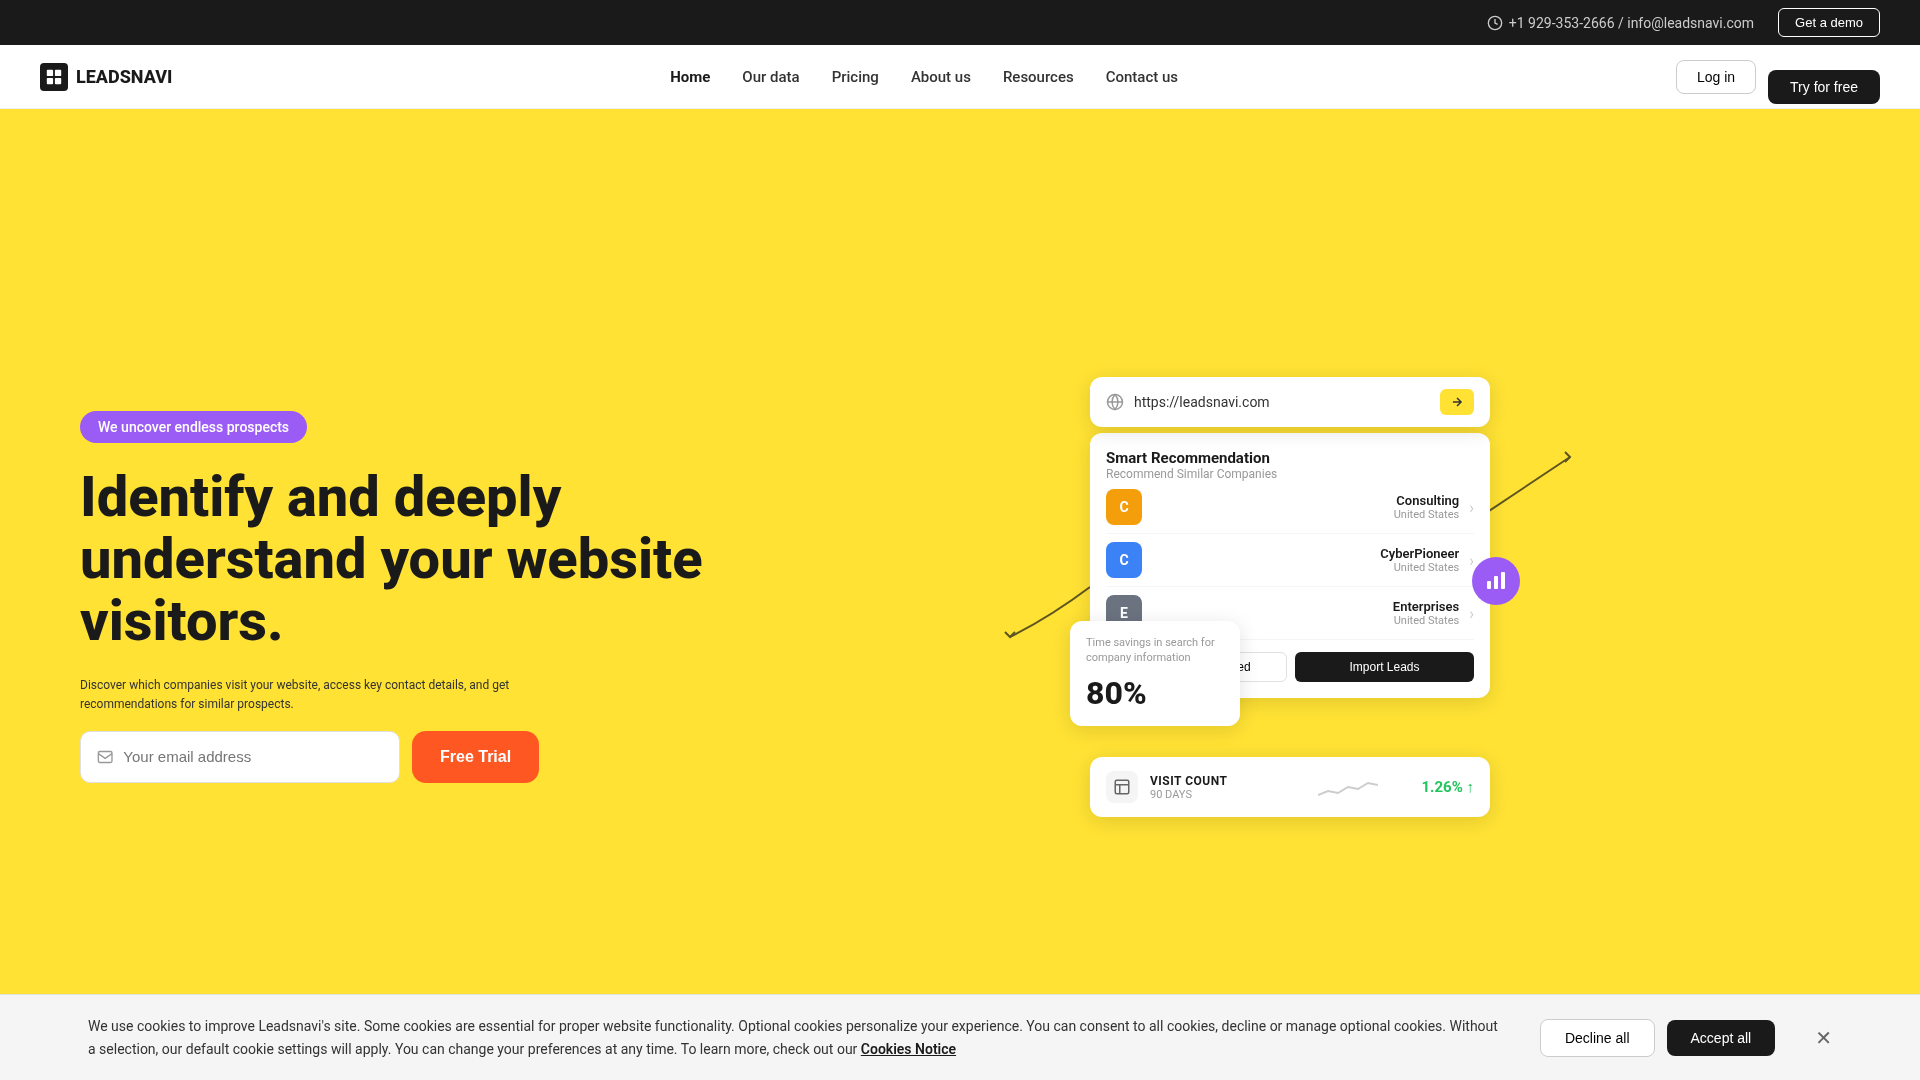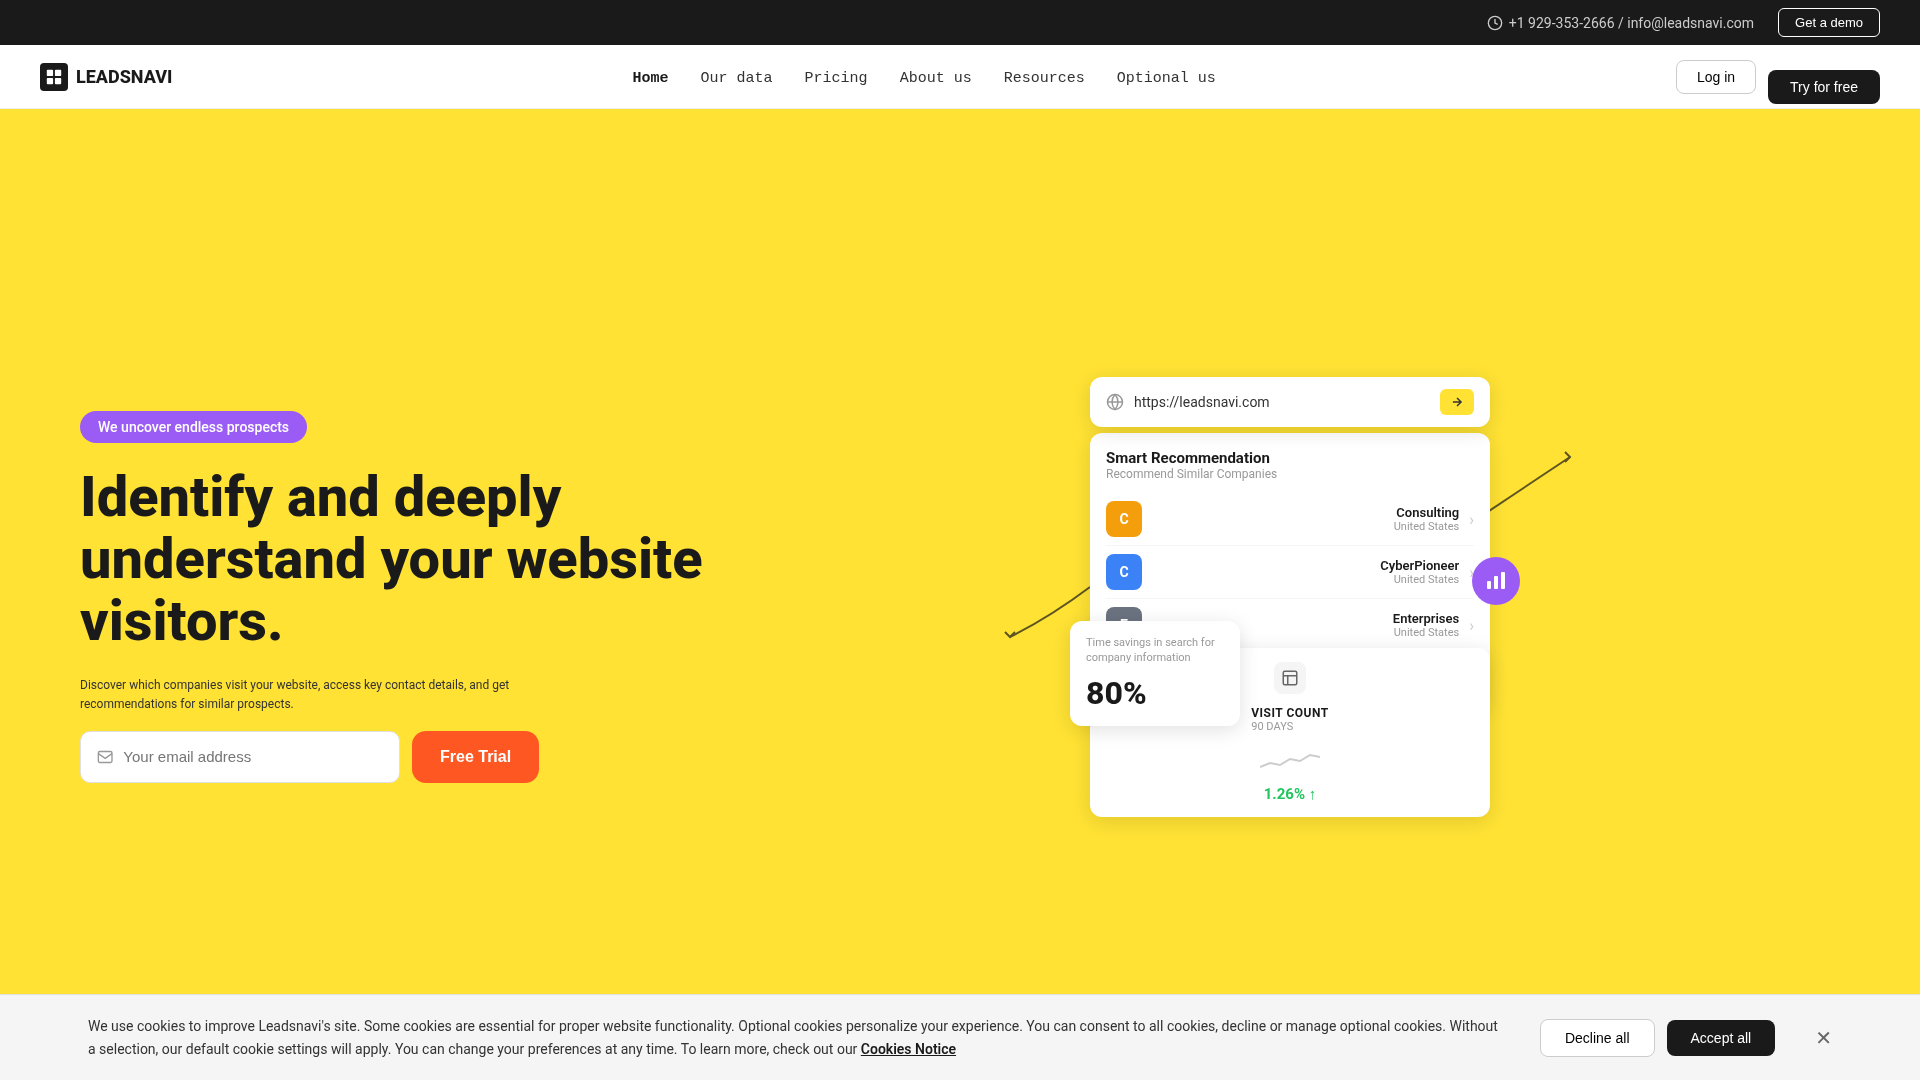--- a/index.html
+++ b/index.html
@@ -65,21 +65,20 @@
       display: flex;
       align-items: center;
       gap: 32px;
       list-style: none;
     }
     .nav-links a {
       text-decoration: none;
       color: #333;
       font-size: 15px;
       font-weight: 500;
-      font-family: Liberation Mono, monospace;
     }
     .nav-links a.active { color: #1a1a1a; font-weight: 700; }
     .nav-actions {
       display: flex;
       align-items: center;
       gap: 12px;
     }
     .btn-login {
       background: transparent;
       border: 1px solid #ccc;
@@ -239,21 +238,20 @@
       z-index: 4;
     }
     .smart-title {
       font-weight: 700;
       font-size: 15px;
       color: #1a1a1a;
     }
     .smart-subtitle {
       font-size: 12px;
       color: #999;
-      margin-bottom: 12px;
     }
     .company-row {
       display: flex;
       align-items: center;
       padding: 8px 0;
       border-bottom: 1px solid #f5f5f5;
       gap: 10px;
     }
     .company-row:last-of-type { border-bottom: none; }
     .company-avatar {
@@ -318,21 +316,20 @@
       left: 20px;
       right: 0;
       background: #fff;
       border-radius: 12px;
       box-shadow: 0 4px 20px rgba(0,0,0,0.12);
       padding: 14px 16px;
       display: flex;
       align-items: center;
       gap: 12px;
       z-index: 5;
-      flex-direction: column;
     }
     .visit-icon {
       width: 32px;
       height: 32px;
       background: #f5f5f5;
       border-radius: 8px;
       display: flex;
       align-items: center;
       justify-content: center;
     }
@@ -451,21 +448,21 @@
     </div>
     <span>LEADSNAVI</span>
   </a>
 
   <ul class="nav-links">
     <li><a href="#" class="active">Home</a></li>
     <li><a href="#">Our data</a></li>
     <li><a href="#">Pricing</a></li>
     <li><a href="#">About us</a></li>
     <li><a href="#">Resources</a></li>
-    <li><a href="#">Optional us</a></li>
+    <li><a href="#">Contact us</a></li>
   </ul>
 
   <div class="nav-actions">
     <button class="btn-login">Log in</button>
     <button class="btn-try">Try for free</button>
   </div>
 </nav>
 
 <section class="hero">
   <div class="hero-left">

